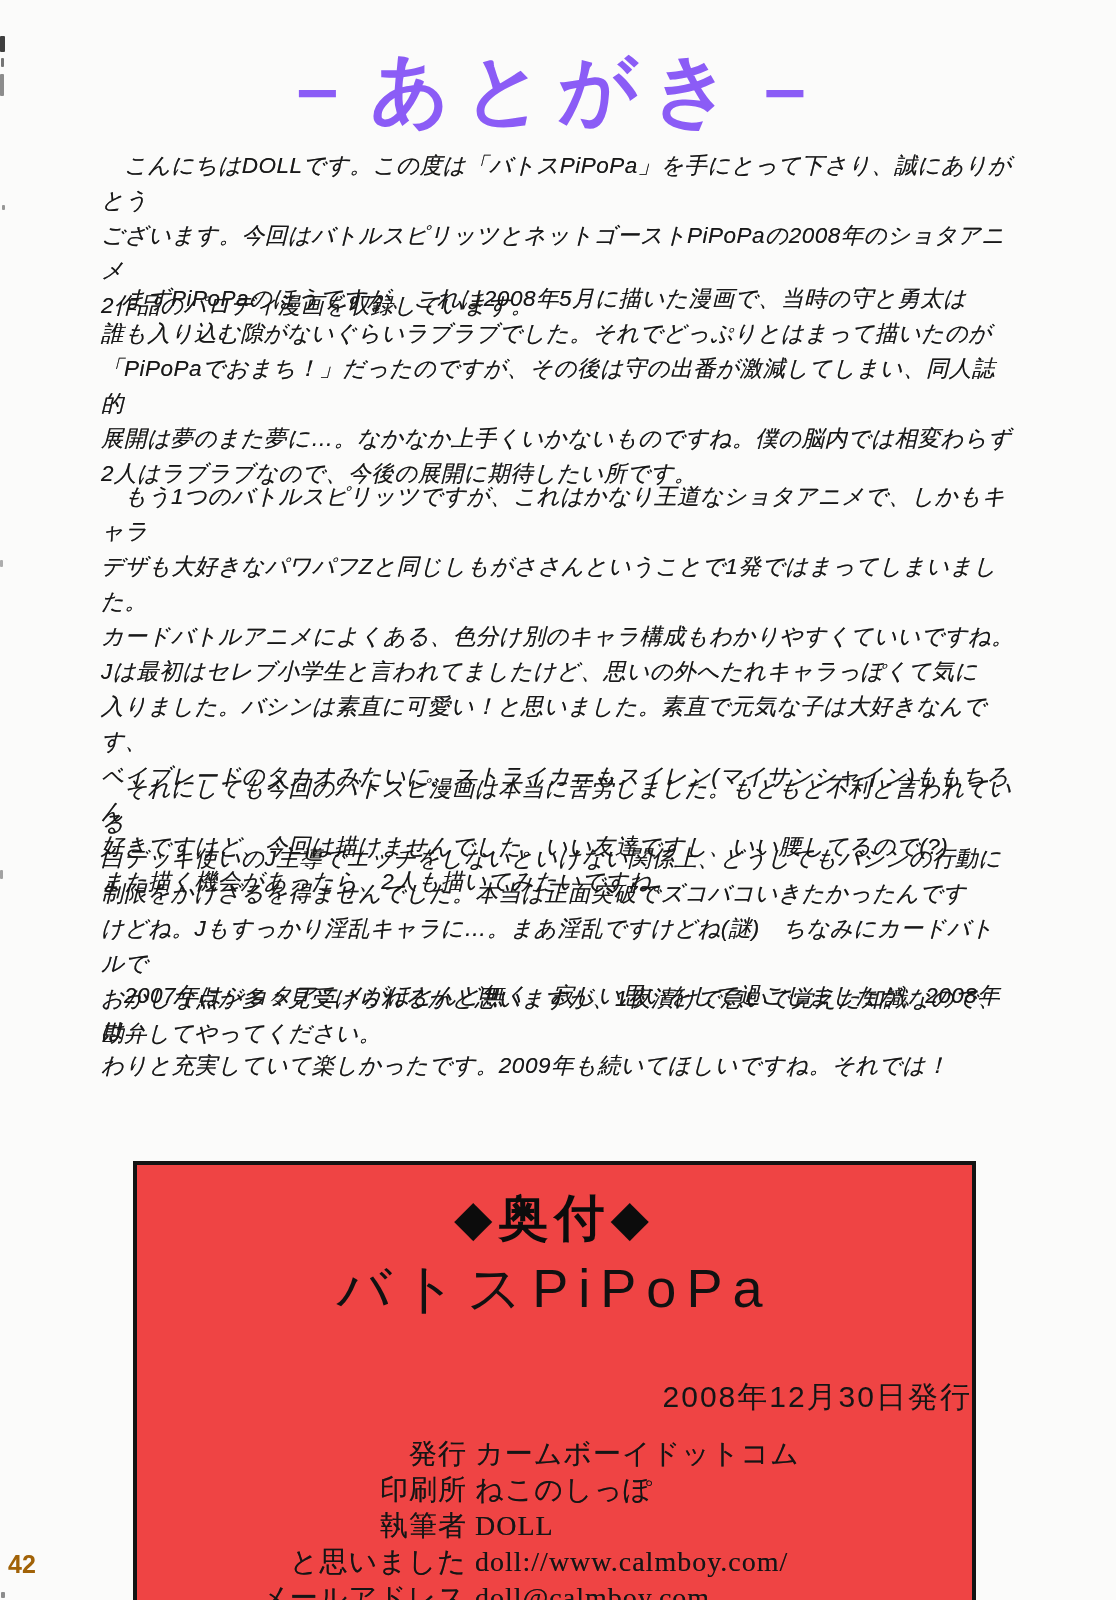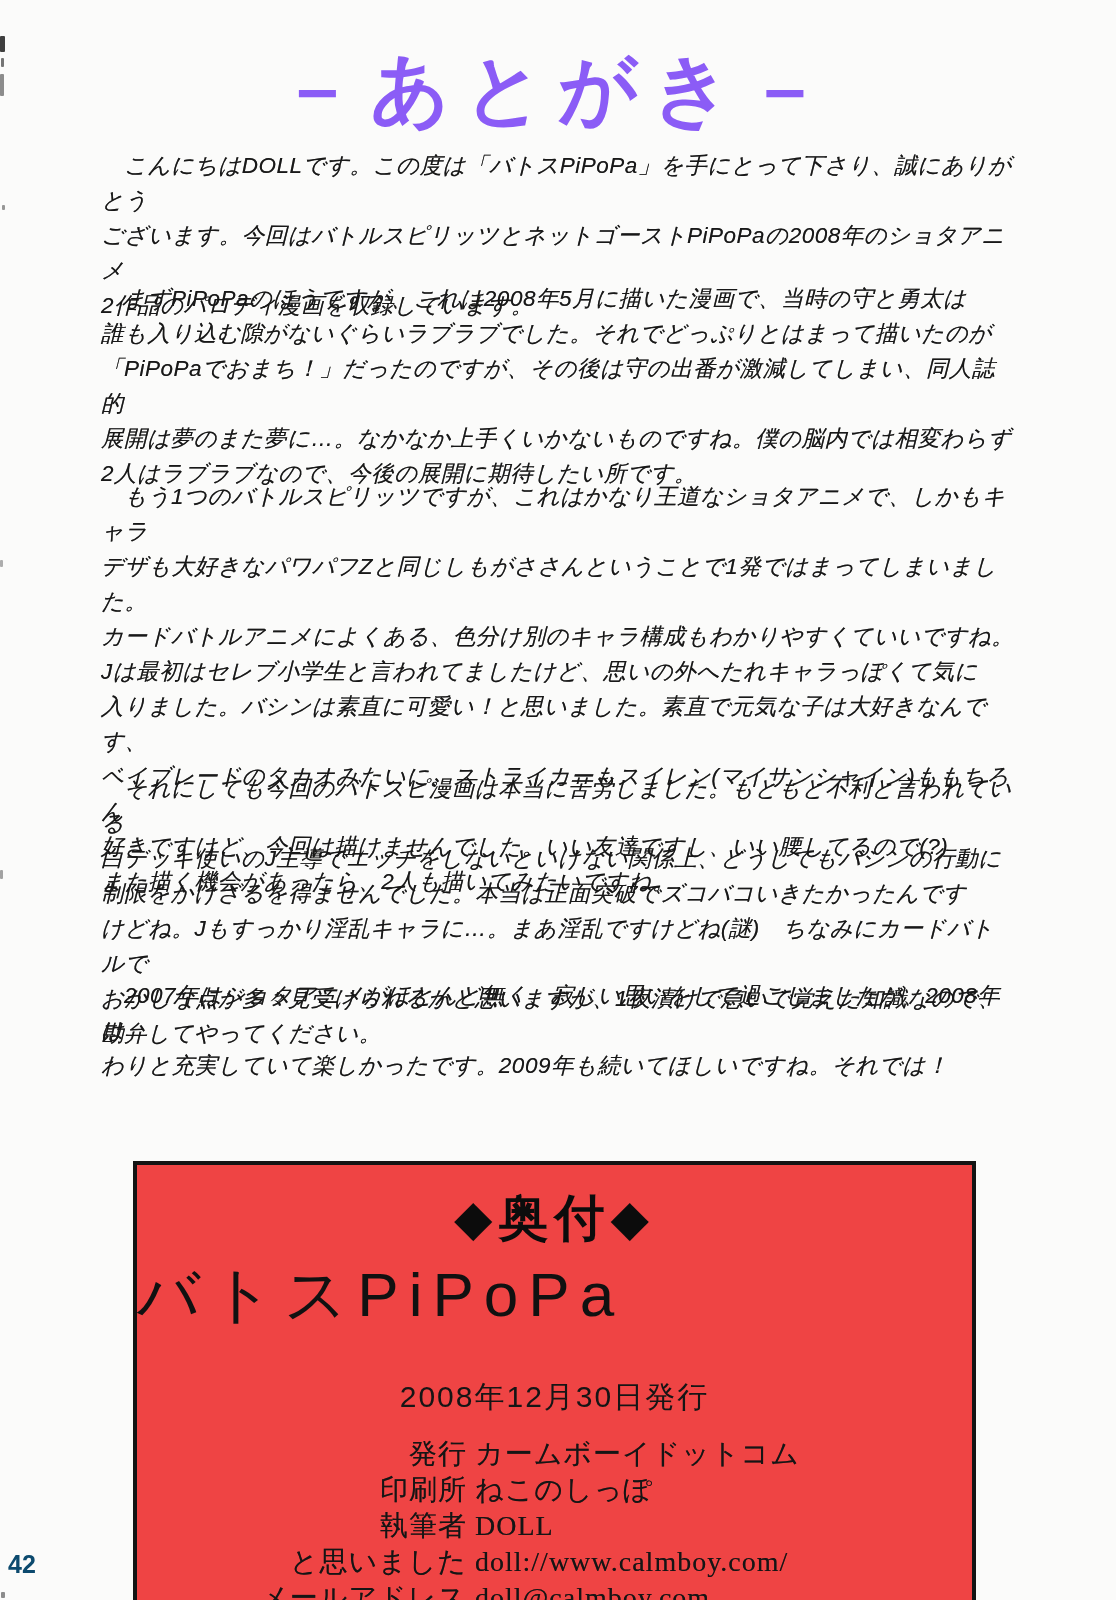--- a/index.html
+++ b/index.html
@@ -59,31 +59,31 @@
     text-align:center;
     font-size:50px;
     font-weight:800;
     letter-spacing:6px;
     color:#0c0c0c;
     white-space:nowrap;
   }
   .colophon-book-title{
     position:absolute;
     top:88px;left:0;width:100%;
-    text-align:left;
-    font-size:62px;
+    text-align:center;
+    font-size:54px;
     font-weight:300;
     letter-spacing:10px;
     color:#111;
     white-space:nowrap;
   }
   .colophon-date{
     position:absolute;
     top:212px;left:0;width:100%;
-    text-align:center;
+    text-align:right;
     font-size:30px;
     font-weight:500;
     letter-spacing:2px;
     color:#151515;
     white-space:nowrap;
   }
   .colophon-rows{
     position:absolute;
     top:270px;left:0;width:100%;
   }
@@ -108,21 +108,21 @@
     white-space:nowrap;
     font-family:Liberation Serif, serif;
   }
 
   
   .page-number{
     position:absolute;
     left:8px;top:1550px;
     font-size:25px;
     font-weight:700;
-    color:#0c4a6e;
+    color:#a16207;
   }
 
   
   .artifact{position:absolute;background:#1d1d1d;border-radius:1px;}
   .a1{left:0;top:36px;width:5px;height:16px;opacity:.85;}
   .a2{left:1px;top:58px;width:3px;height:9px;opacity:.6;}
   .a3{left:0;top:74px;width:4px;height:22px;opacity:.5;}
   .a4{left:2px;top:205px;width:3px;height:5px;opacity:.45;}
   .a5{left:0;top:560px;width:3px;height:7px;opacity:.35;}
   .a6{left:0;top:870px;width:3px;height:9px;opacity:.4;}

